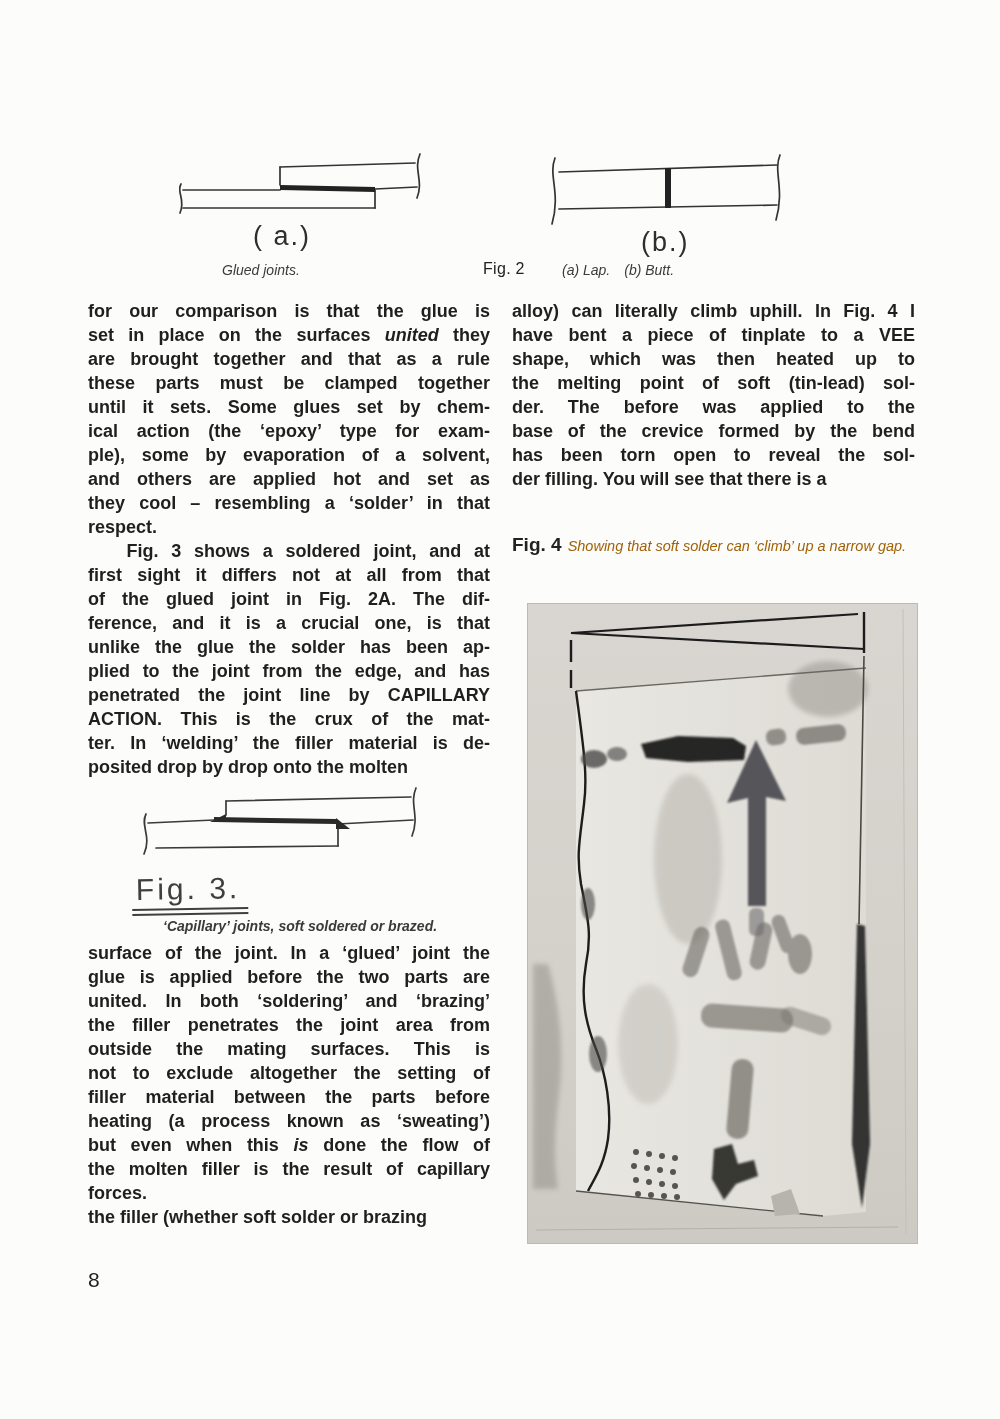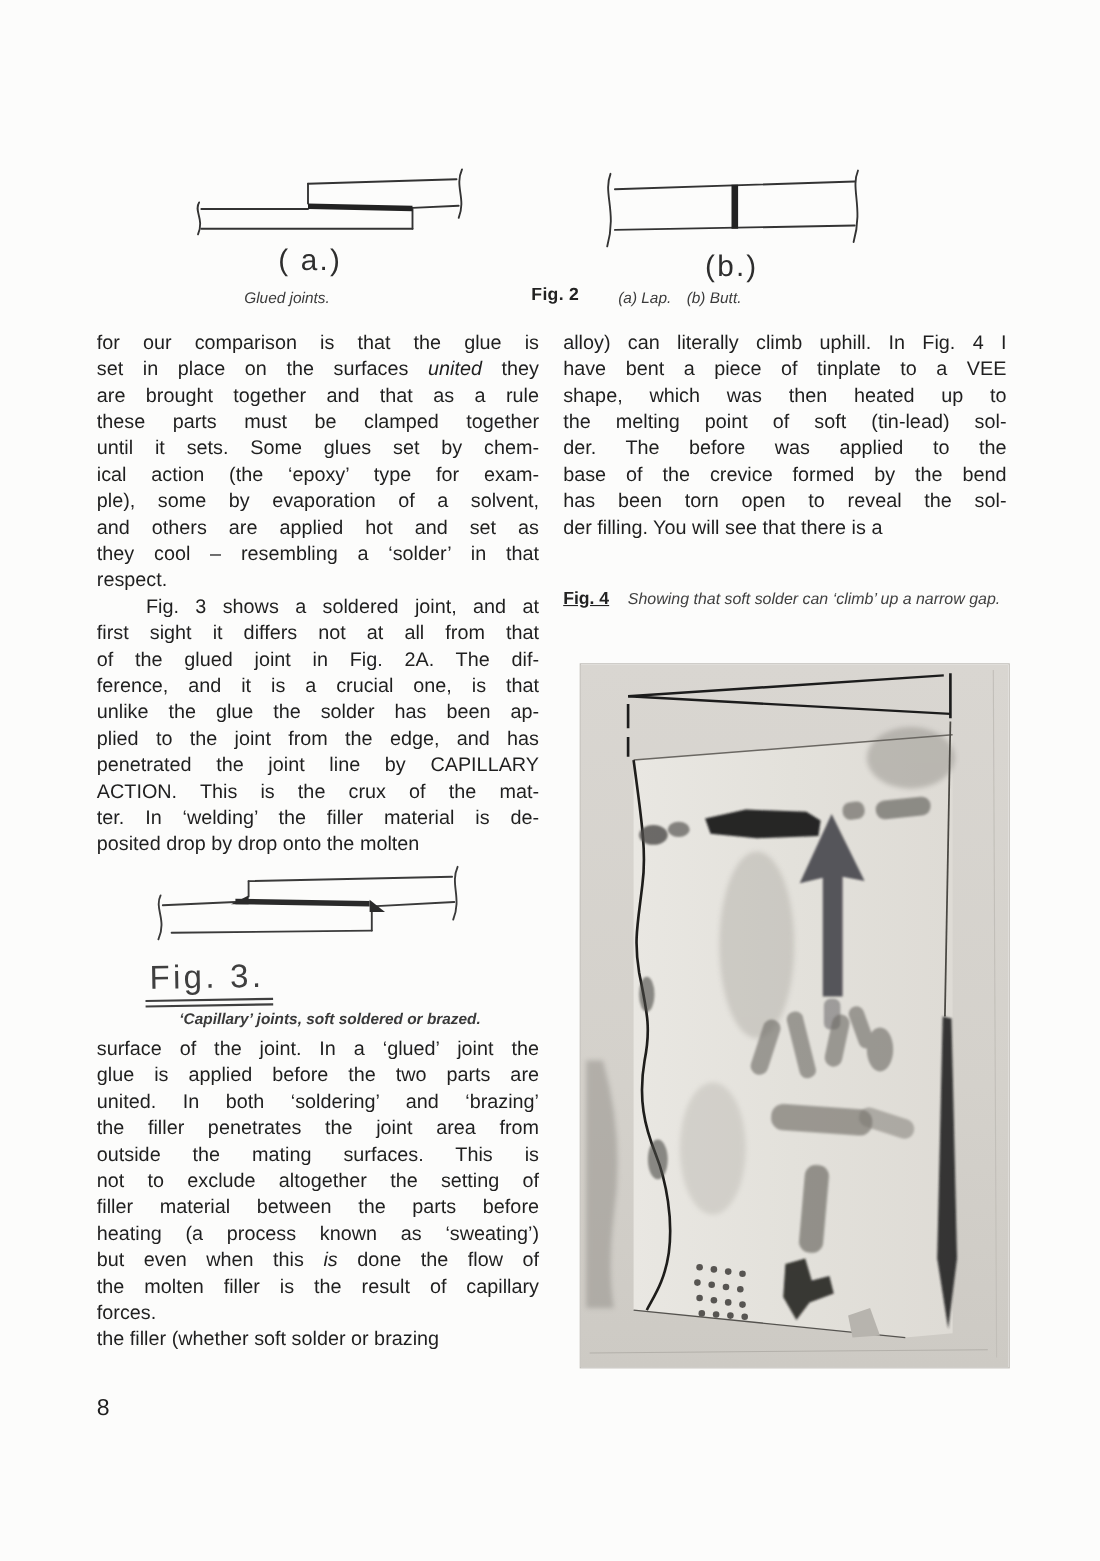--- a/index.html
+++ b/index.html
@@ -1,34 +1,34 @@
 <!DOCTYPE html>
 <html><head>
 <meta charset="utf-8">
 <style>
   html,body{margin:0;padding:0;background:#e8e8e8;}
   .page{position:relative;width:1000px;height:1419px;margin:0 auto;background:#fcfcfb;
         font-family:"Liberation Sans",sans-serif;color:#1f1f1f;overflow:hidden;}
   .abs{position:absolute;}
   
-  .para{position:absolute;width:402px;}
+  .para{position:absolute;width:402px;font-weight:bold;}
   .para .tl{height:24px;line-height:24px;font-size:18px;text-align:justify;text-align-last:justify;}
   .para .tl.tl-last{text-align-last:auto;}
   .para .tl i{font-style:italic;}
   
   .cap-italic{font-style:italic;font-size:14px;color:#3b3b3b;}
   .cap-bolditalic{font-style:italic;font-weight:bold;font-size:14px;color:#3a3a3a;}
-  .fig-bold{font-weight:bold;font-size:16px;color:#222;letter-spacing:.3px;}
+  .fig-bold{font-weight:normal;font-size:16px;color:#222;letter-spacing:.3px;}
   .fig2-sublabel{font-size:27px;color:#2e2e2e;letter-spacing:2px;}
   .fig3-label{font-size:30px;color:#3f3f3f;letter-spacing:3px;padding:0 8px 2px 4px;
               border-bottom:7px double #3f3f3f;transform:rotate(-1deg);display:inline-block;}
   .fig4-caption{position:absolute;left:512px;top:536px;width:404px;font-size:14.5px;
                 line-height:17.5px;text-align:justify;color:#222;}
-  .fig4-caption b{font-weight:bold;font-style:normal;font-size:16px;margin-right:17px;text-decoration:underline;}
-  .fig4-caption i{font-style:italic;color:#404040;}
+  .fig4-caption b{font-weight:bold;font-style:normal;font-size:19px;margin-right:6px;}
+  .fig4-caption i{font-style:italic;color:#a16207;}
   .pageno{position:absolute;left:88px;top:1268px;font-size:21px;color:#1f1f1f;}
   .photo{position:absolute;left:527px;top:603px;width:389px;height:639px;border:1px solid #bdbab4;}
 </style>
 </head>
 <body>
 
 <div class="page">
 
   <svg class="abs" style="left:175px;top:150px" width="250" height="75" viewBox="0 0 250 75">
     <g stroke="#333" stroke-width="1.7" fill="none" stroke-linecap="round">

